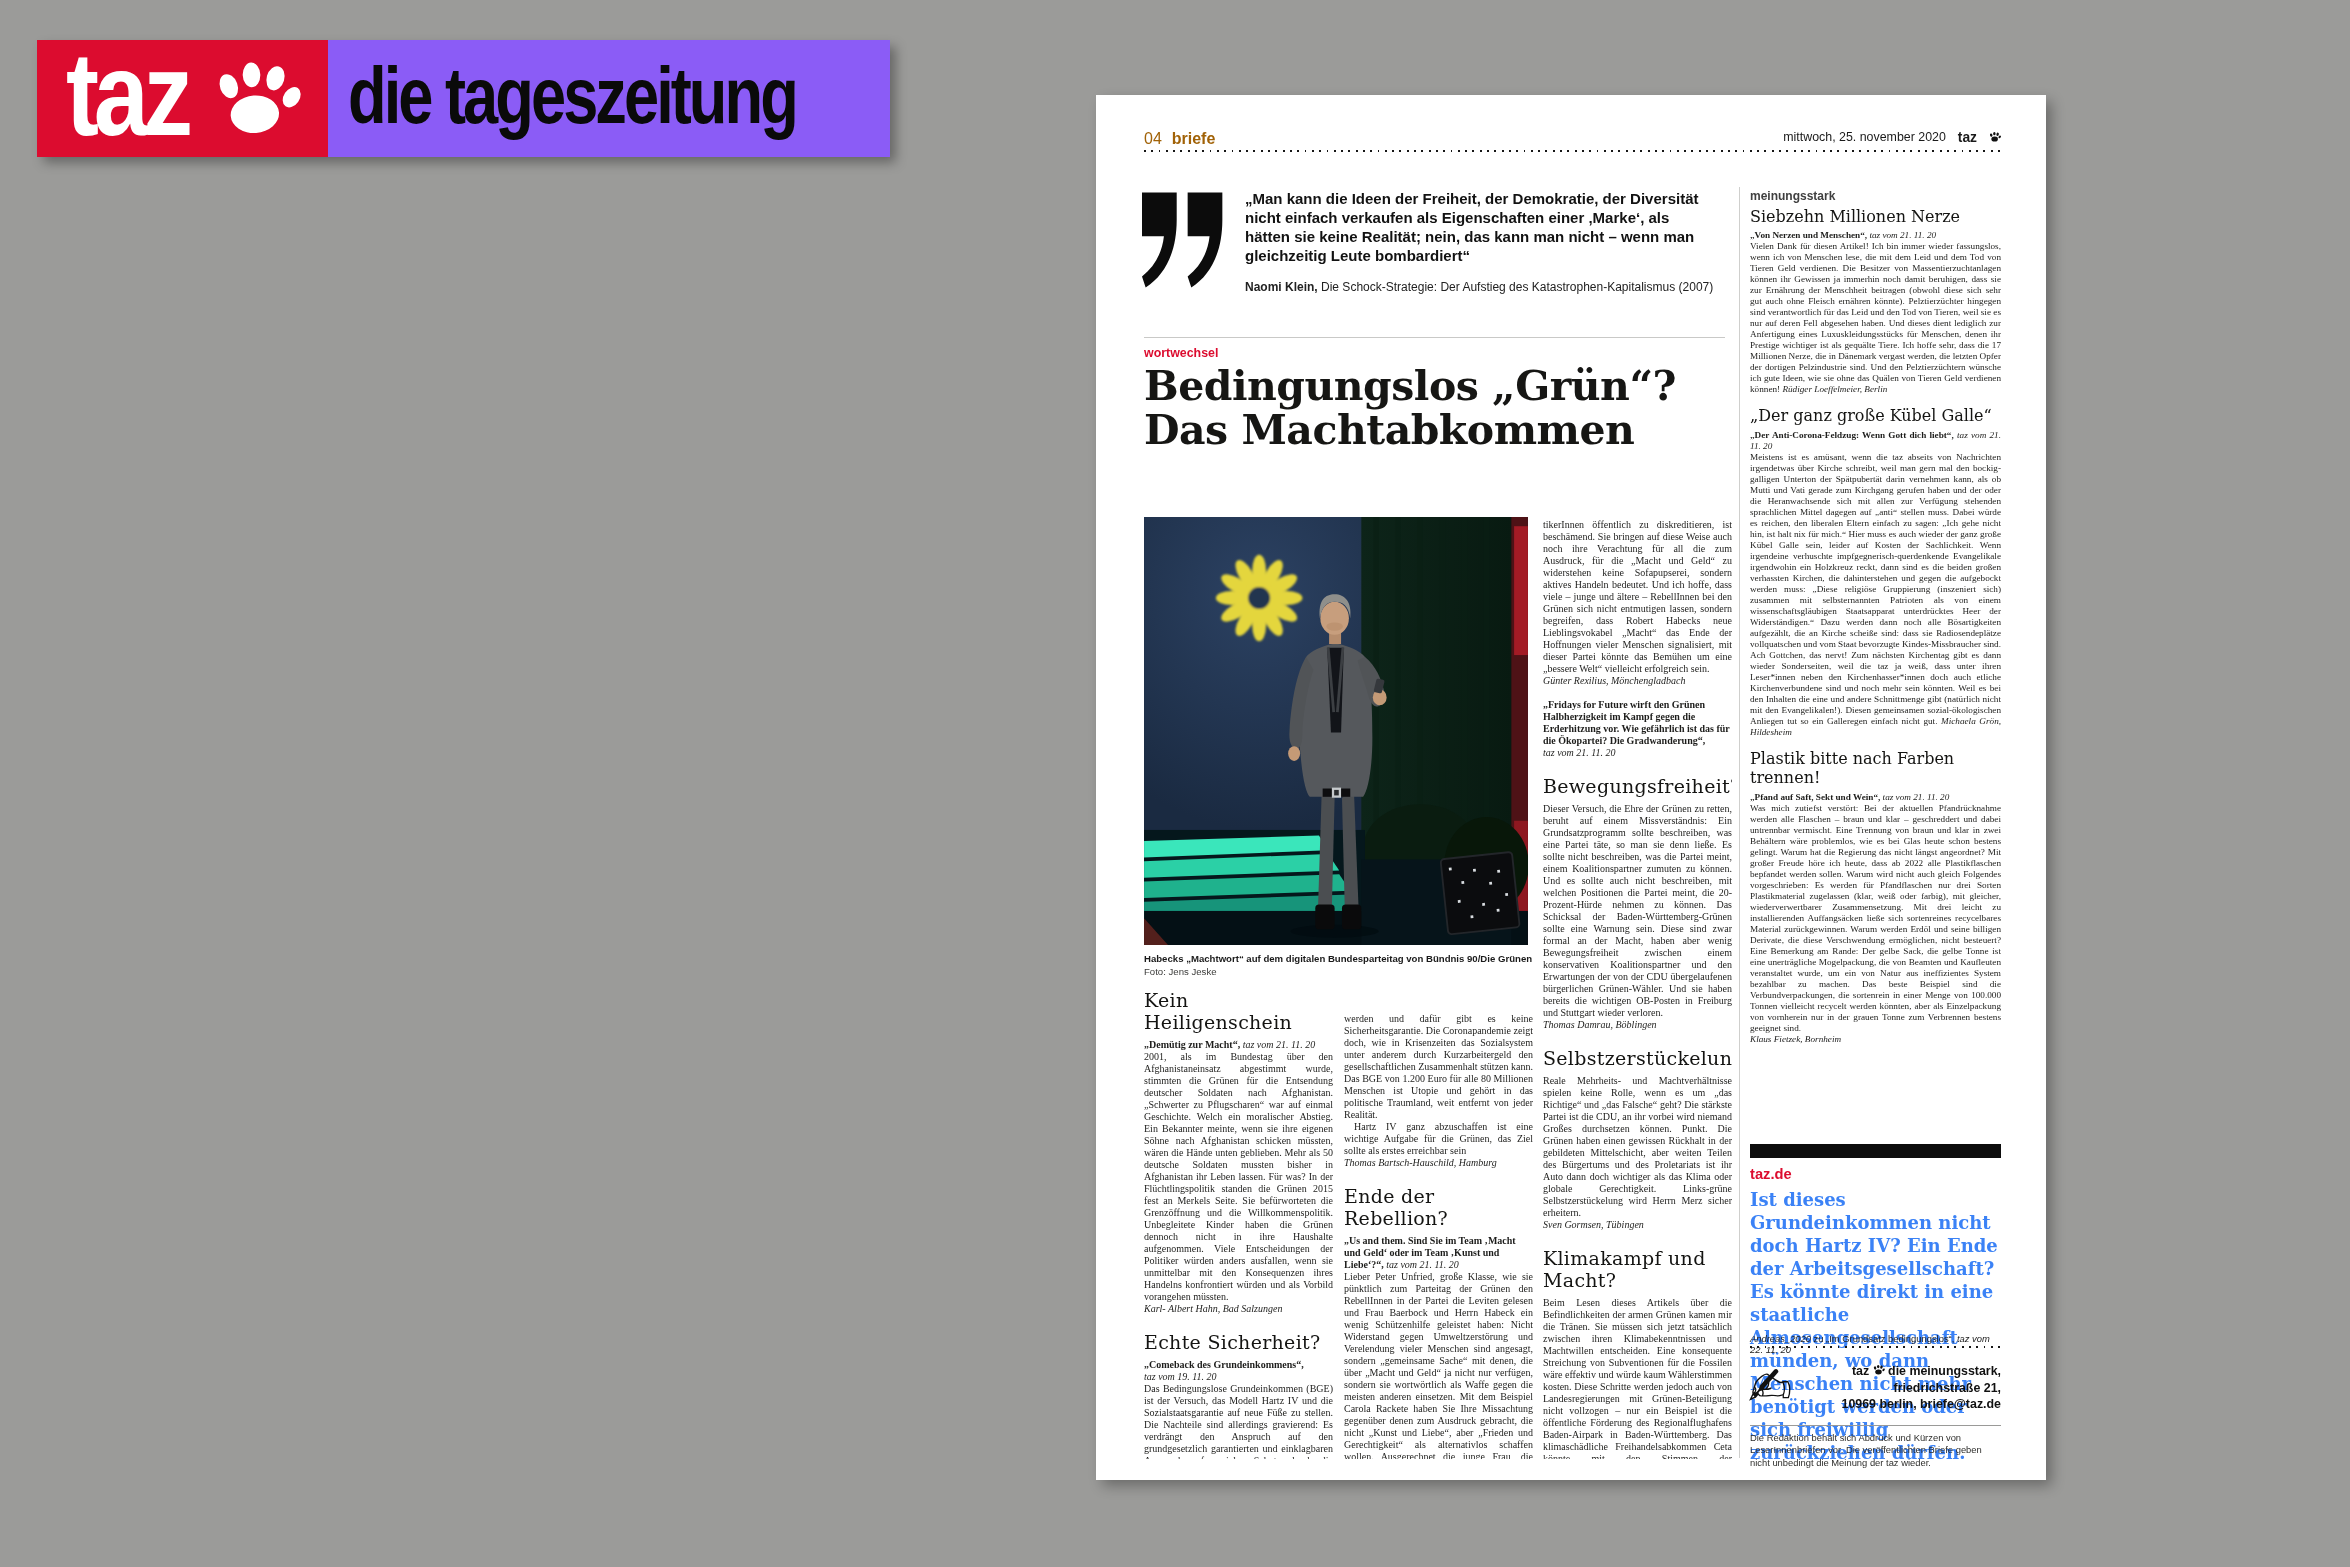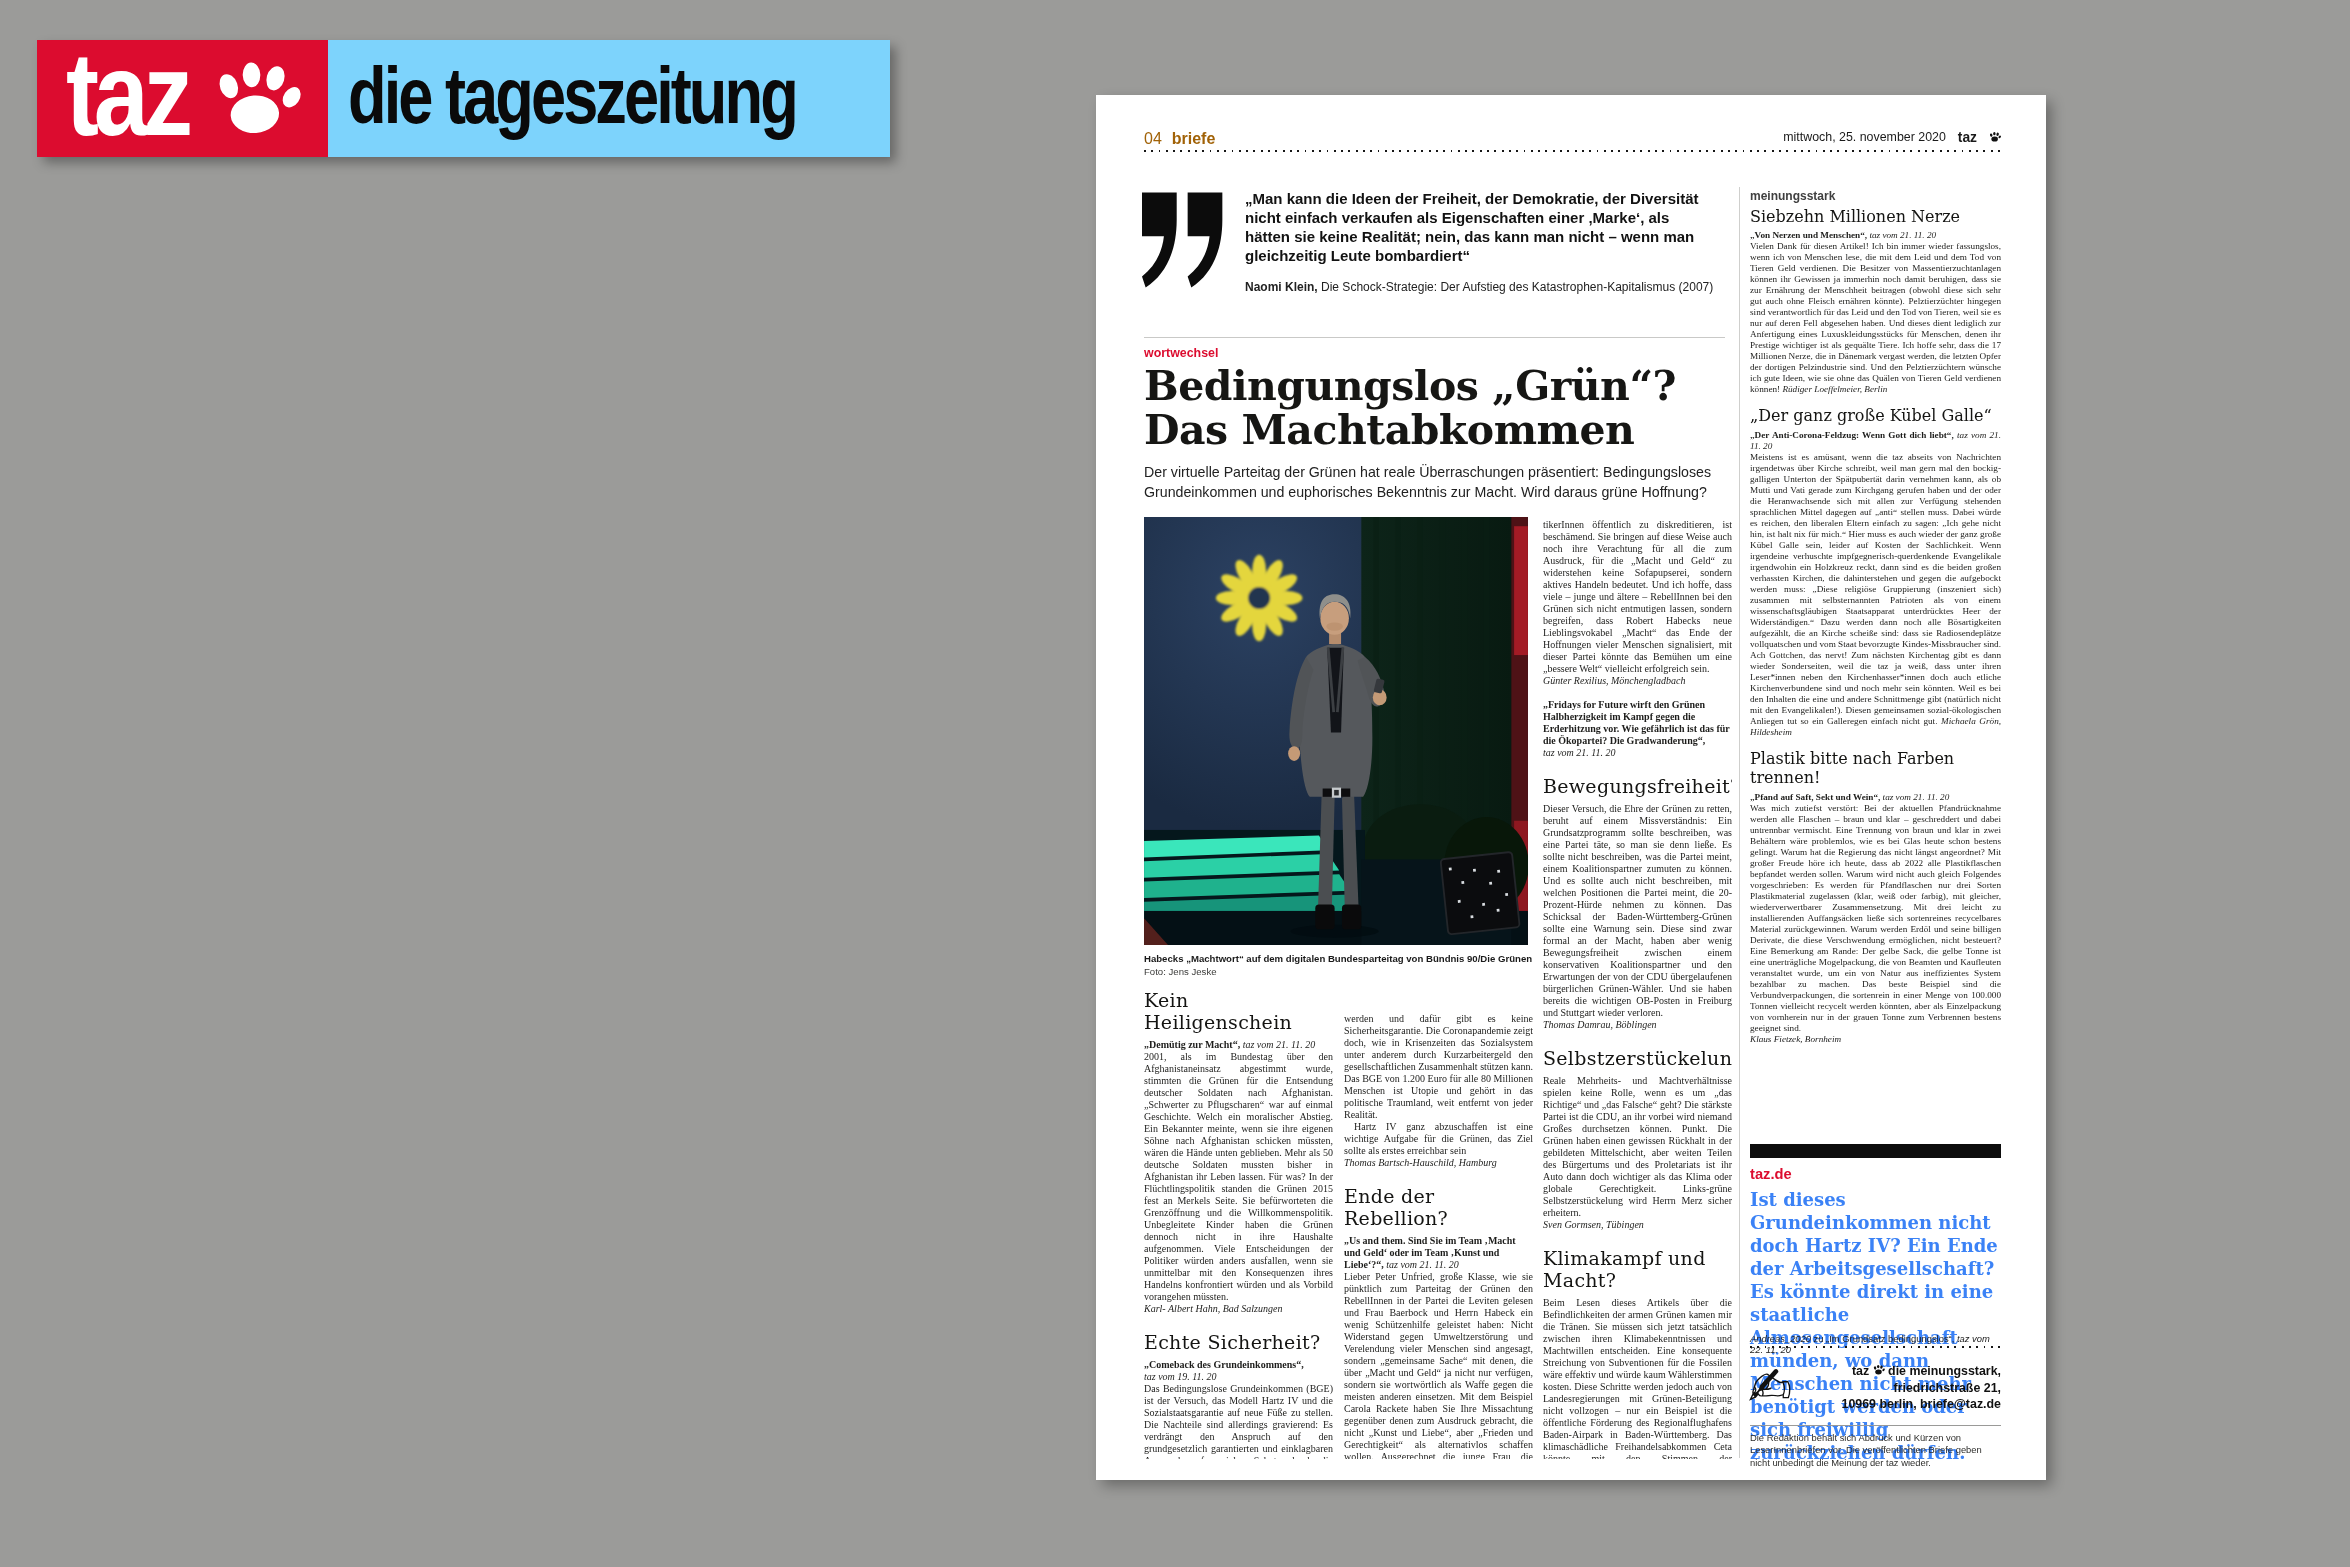--- a/index.html
+++ b/index.html
@@ -5,21 +5,21 @@
   html,body{margin:0;padding:0;background:#9b9b99;}
   .canvas{position:relative;width:2351px;height:1568px;background:#9b9b99;overflow:hidden;
           font-family:"Liberation Sans",sans-serif;color:#1a1a1a;}
 
   
   .masthead{position:absolute;left:37px;top:40px;height:117px;display:flex;box-shadow:5.5px 6.4px 11px rgba(0,0,0,.35);}
   .m-red{background:#dc0c2f;display:flex;align-items:center;padding:0 27.5px 0 29px;}
   .m-red .brand{color:#fff;font-weight:bold;font-size:118px;letter-spacing:-6.4px;line-height:101px;
                 transform:scaleX(.84);transform-origin:left center;position:relative;top:-3.7px;}
   .m-red .paw{width:88px;height:88px;margin-left:1.8px;transform:rotate(8deg);color:#fff;}
-  .m-white{background:#7dd3fc;display:flex;align-items:center;padding:0 27.5px 0 20px;width:514px;overflow:hidden;}
+  .m-white{background:#8b5cf6;display:flex;align-items:center;padding:0 27.5px 0 20px;width:514px;overflow:hidden;}
   .m-white .title{color:#0a0a0a;font-weight:bold;font-size:79px;letter-spacing:-3.7px;white-space:nowrap;
                   transform:scaleX(.80);transform-origin:left center;position:relative;top:-2.8px;}
 
   
   .page{position:absolute;left:1096px;top:95px;width:950px;height:1385px;background:#fff;
         box-shadow:5.5px 6.4px 13px rgba(0,0,0,.32);}
   .page *{box-sizing:border-box;}
   .abs{position:absolute;}
 
   .ph-row{left:48px;top:18.4px;width:857px;height:35px;display:flex;justify-content:space-between;align-items:flex-end;}
@@ -157,21 +157,20 @@
         <span>Die Schock-Strategie: Der Aufstieg des Katastrophen-Kapitalismus (2007)</span>
       </div>
     </div>
 
     <div class="abs rule-art"></div>
     <div class="abs kicker">wortwechsel</div>
     <div class="abs headline">
       <div>Bedingungslos „Grün“?</div>
       <div>Das Machtabkommen</div>
     </div>
-    <div class="abs standfirst">Der virtuelle Parteitag der Grünen hat reale Überraschungen präsentiert: Bedingungsloses Grundeinkommen und euphorisches Bekenntnis zur Macht. Wird daraus grüne Hoffnung?</div>
 
     <div class="abs photo">
       <svg width="384" height="428" viewBox="0 0 417 465">
         <defs>
           <radialGradient id="spot" cx="30%" cy="18%" r="55%">
             <stop offset="0%" stop-color="#2c4263"></stop>
               <stop offset="100%" stop-color="#1a2a41"></stop>
           </radialGradient>
           <linearGradient id="stripes" x1="0" y1="0" x2="1" y2="0">
             <stop offset="0%" stop-color="#0d2419"></stop>

